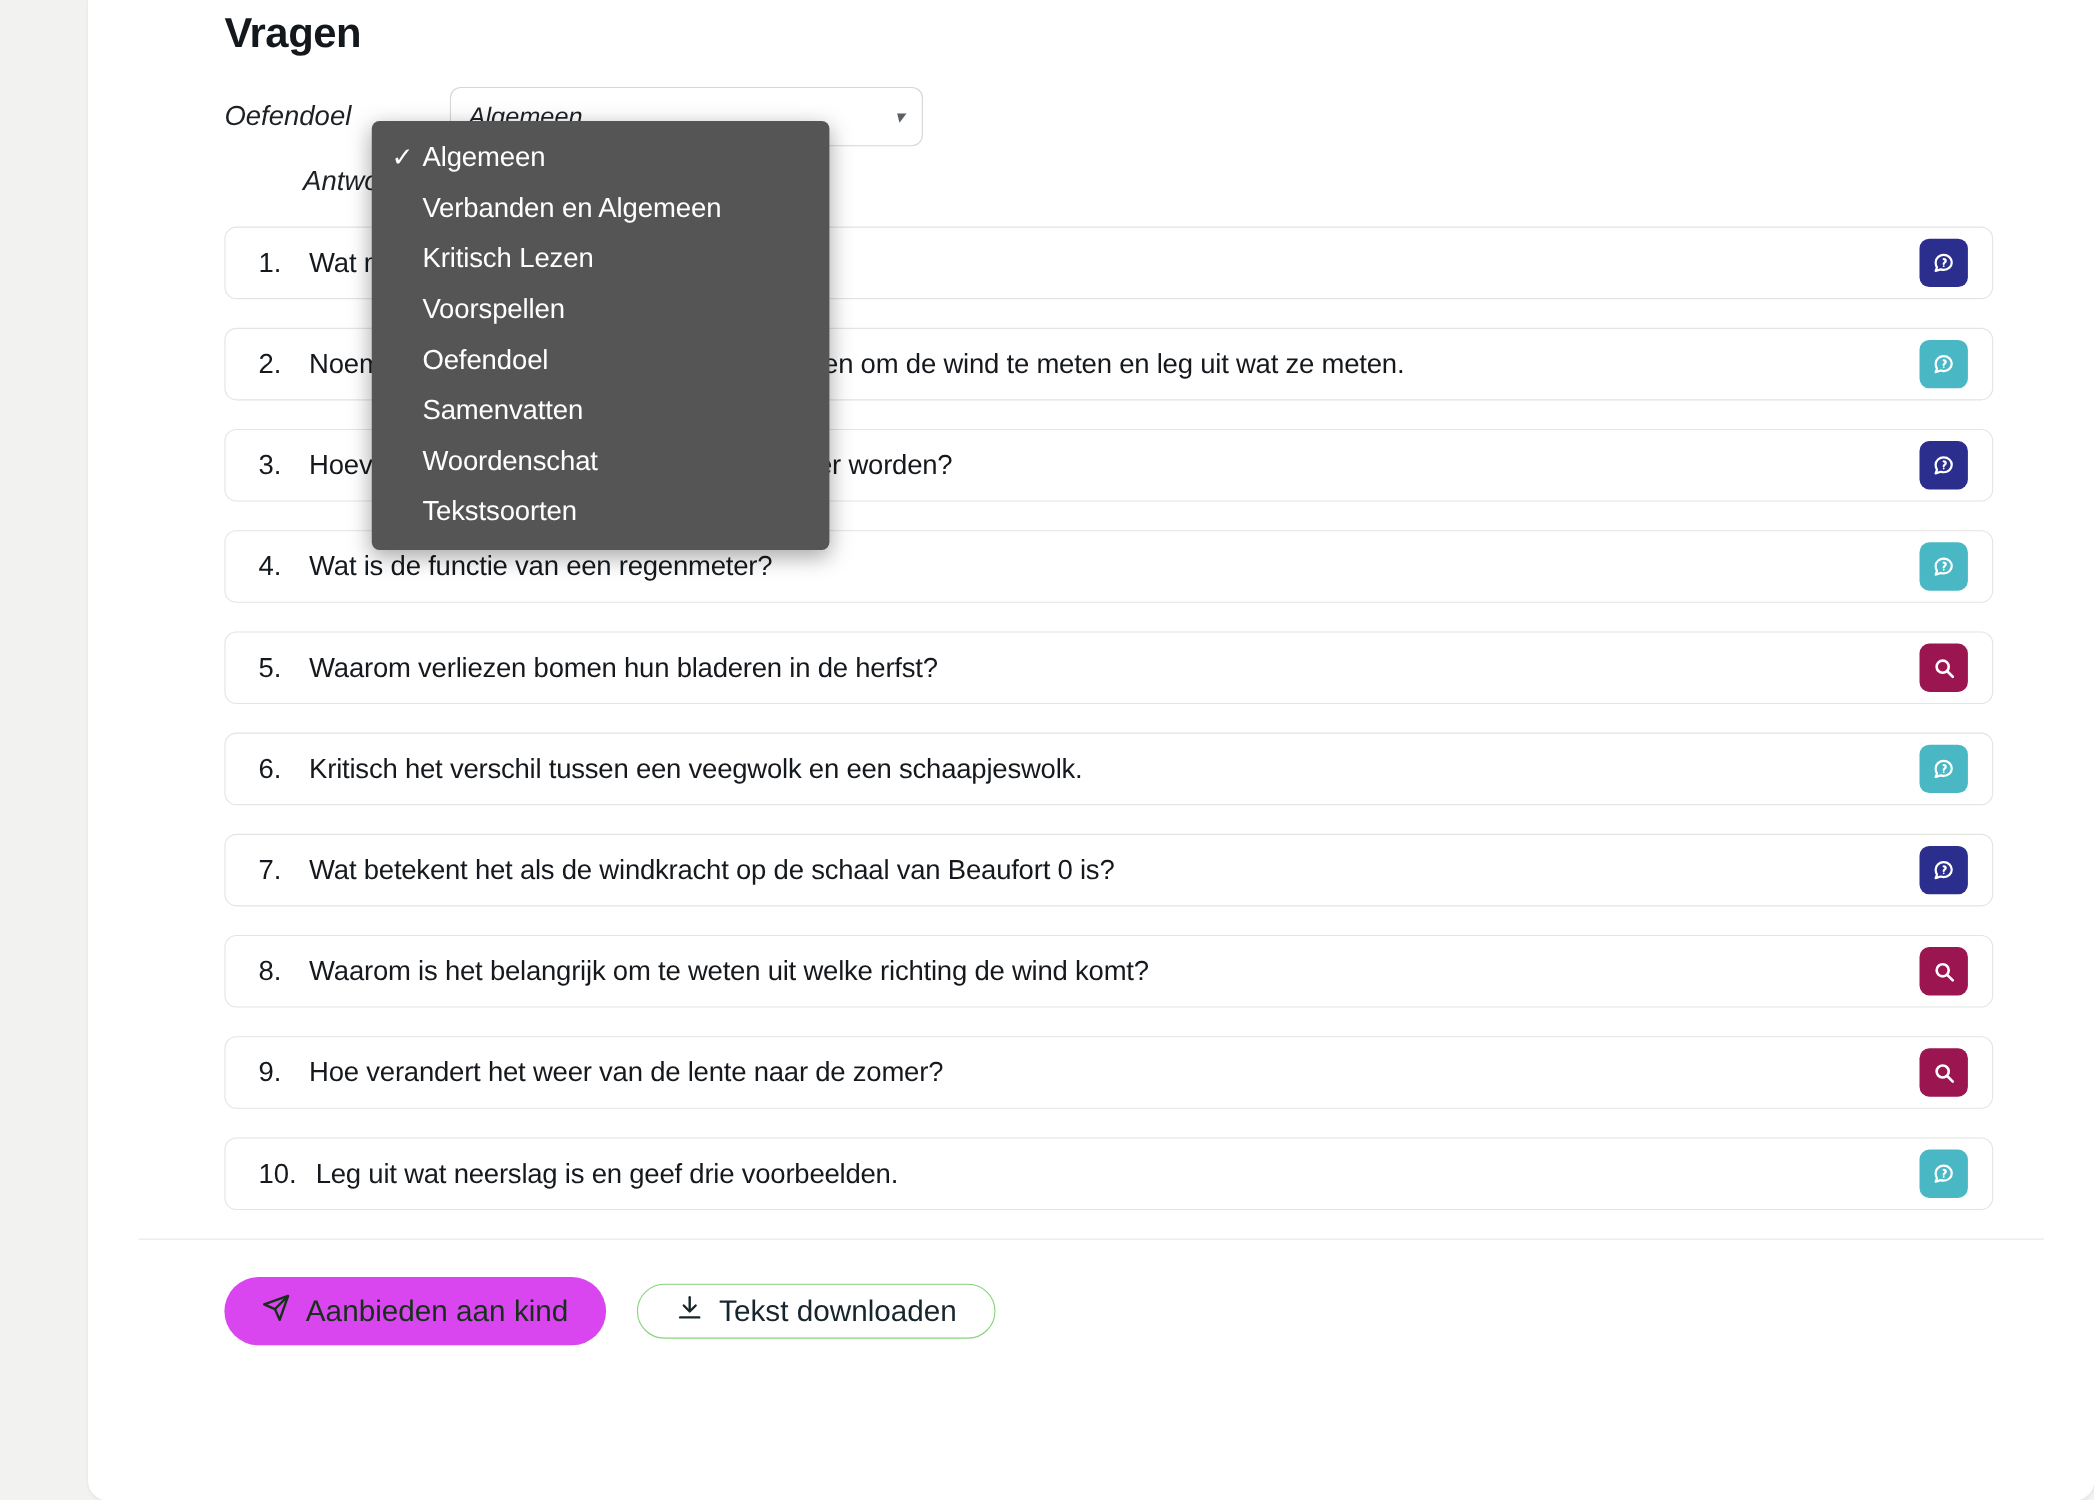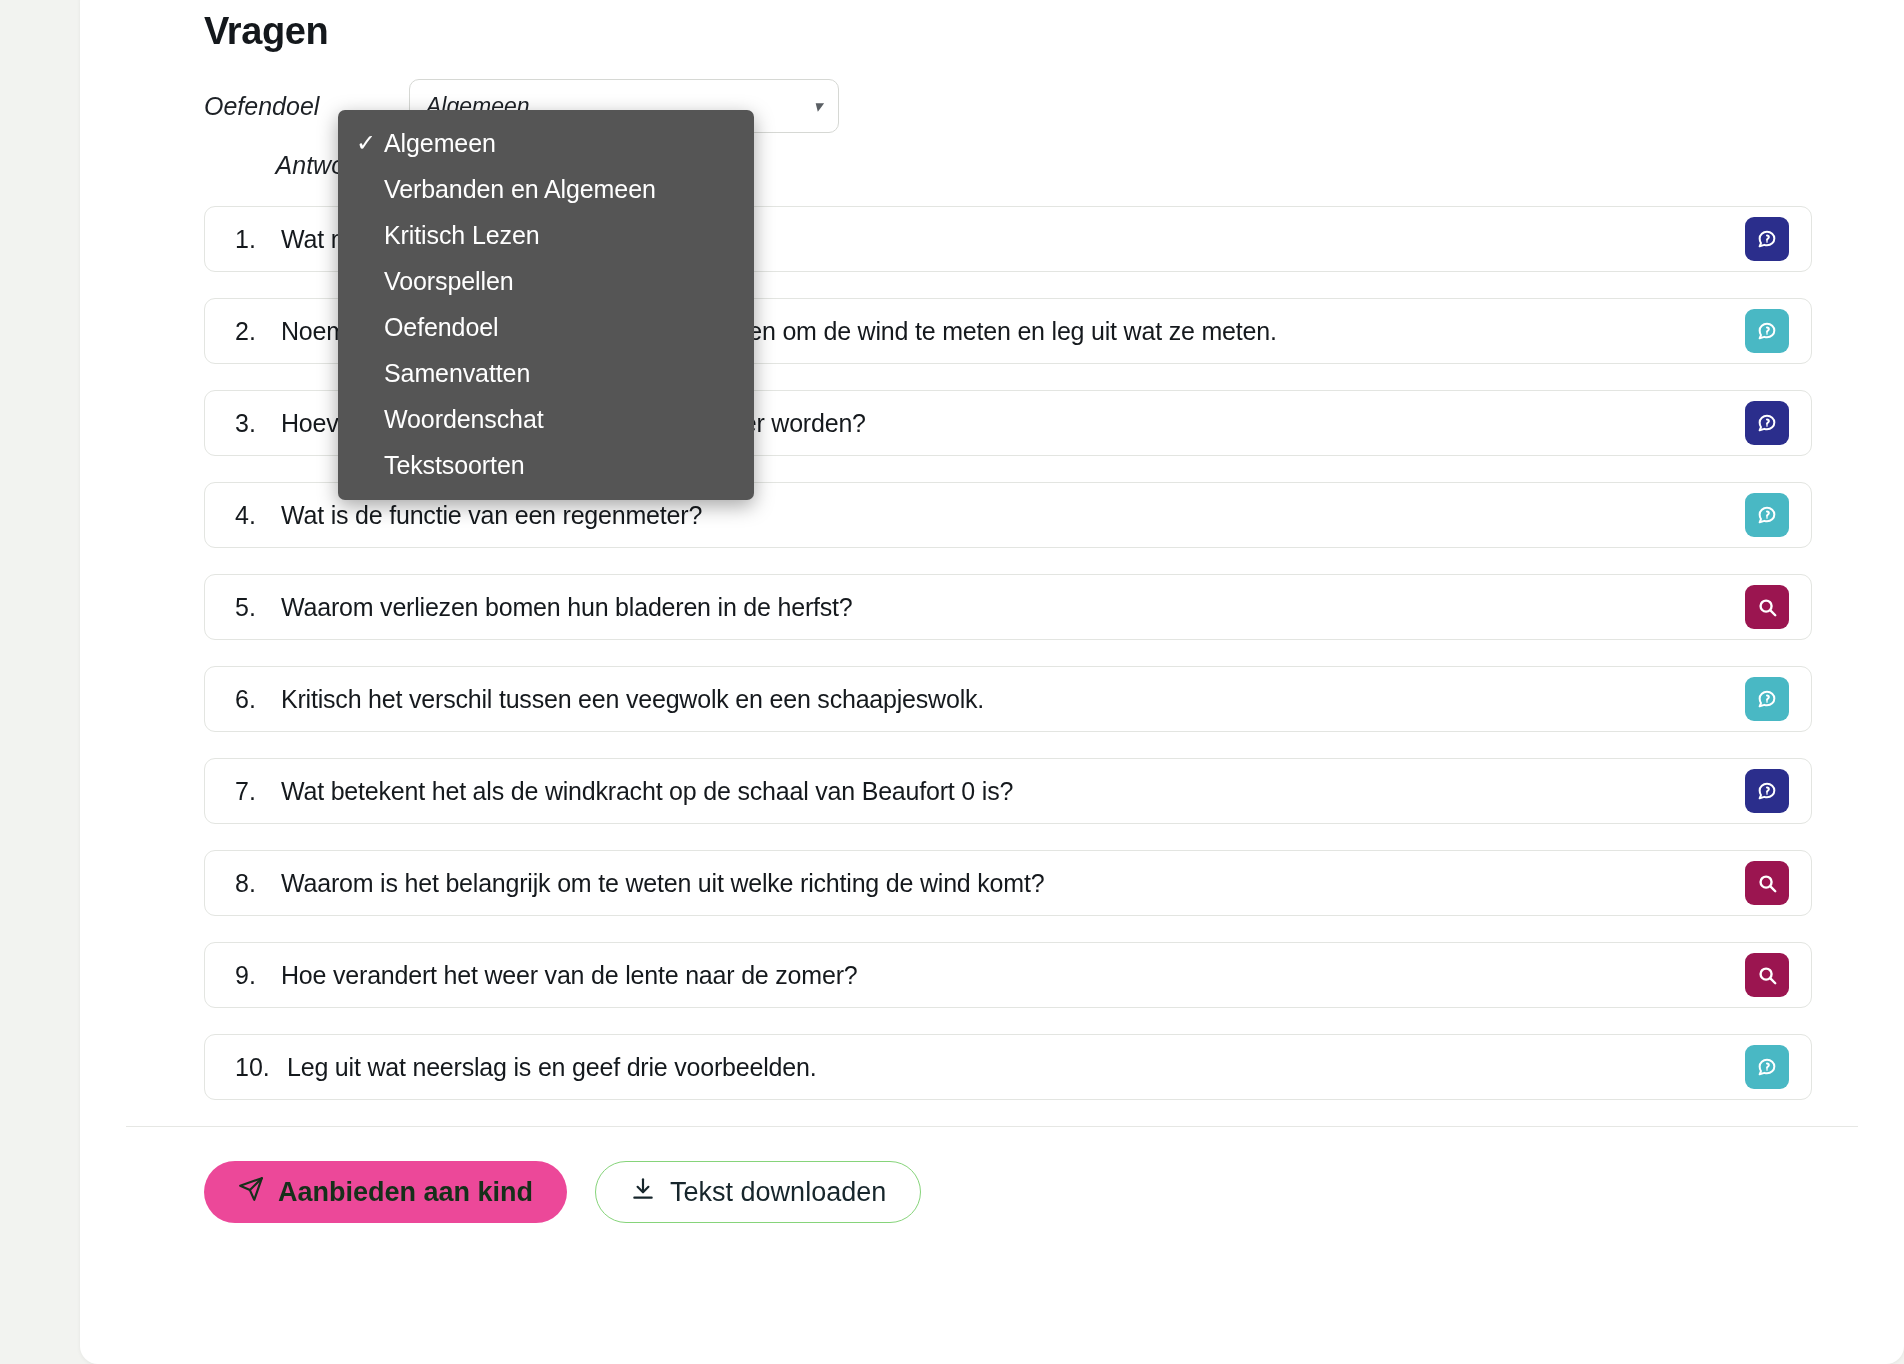--- a/index.html
+++ b/index.html
@@ -132,34 +132,33 @@
   }
   .footer {
     display: flex;
     align-items: center;
     padding: 34px 0 0 78px;
     gap: 28px;
   }
   .btn-primary {
     height: 62px;
     border-radius: 31px;
-    background: #ec4899;
+    background: #d946ef;
     border: none;
     color: #16301a;
     font-size: 27px;
     display: flex;
     align-items: center;
     gap: 14px;
     padding: 0 34px;
     font-family: "Liberation Sans", sans-serif;
     cursor: pointer;
-    font-weight: bold;
   }
   .btn-secondary {
-    height: 62px;
+    height: 50px;
     border-radius: 31px;
     background: #ffffff;
     border: 1px solid #86d47a;
     color: #17262c;
     font-size: 27px;
     display: flex;
     align-items: center;
     gap: 14px;
     padding: 0 34px;
     font-family: "Liberation Sans", sans-serif;

